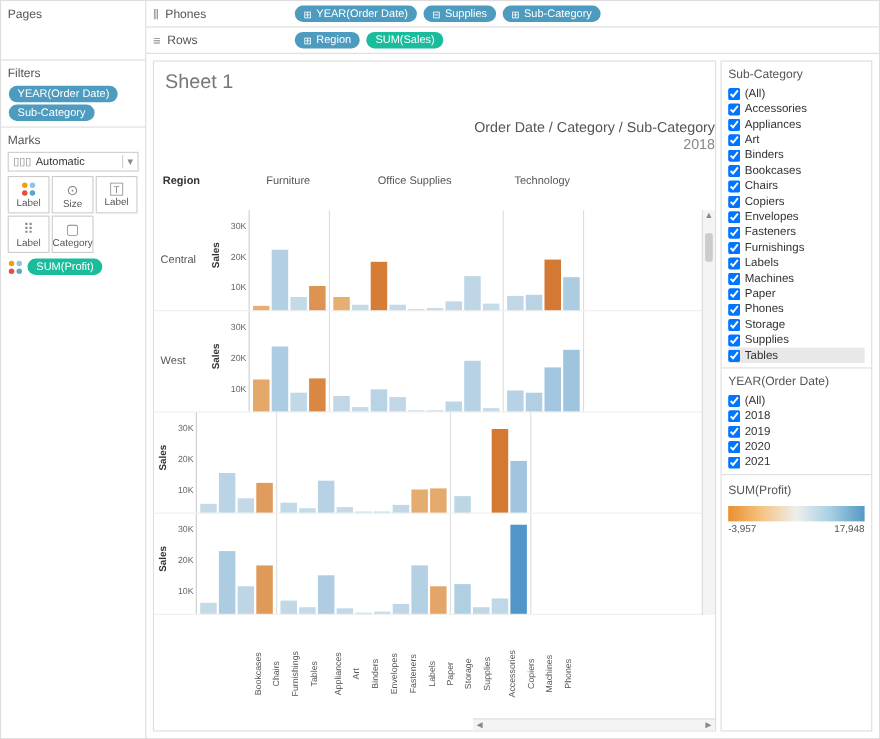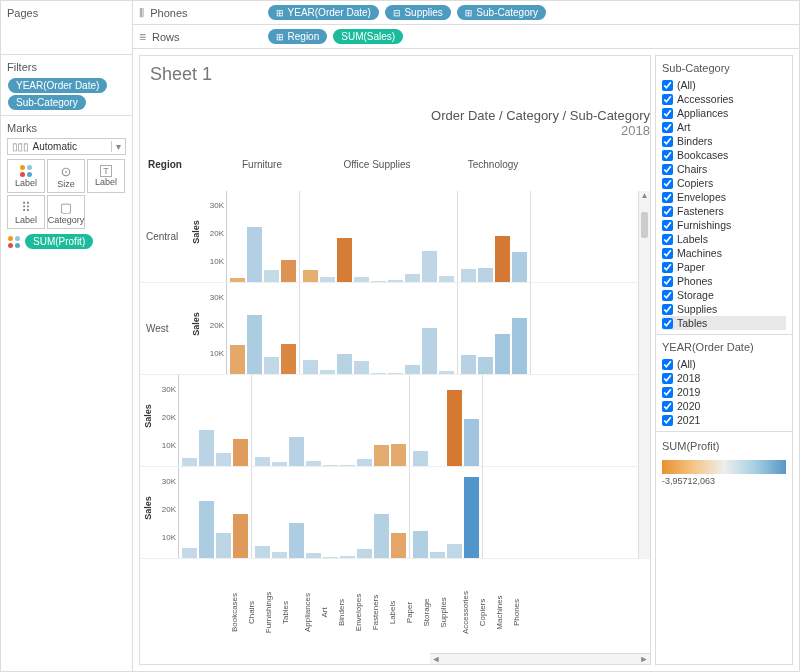--- a/index.html
+++ b/index.html
@@ -55,21 +55,21 @@
 .scrollbar-h { height: 14px; background: #f4f4f4; border-top: 1px solid #ddd; display: flex; align-items: center; margin-left: 290px; }
 .scroll-arrow { width: 12px; text-align: center; color: #888; font-size: 9px; }
 .right-panel { width: 138px; border: 1px solid #ddd; margin: 6px 6px 6px 2px; display: flex; flex-direction: column; font-size: 11px; }
 .rp-section { border-bottom: 1px solid #ddd; padding: 4px 6px; }
 .rp-title { color: #555; padding: 2px 0 4px 0; font-size: 11px; }
 .chk-row { display: flex; align-items: center; gap: 4px; padding: 1px 0; font-size: 10.5px; color: #333; }
 .chk-row input { width: 11px; height: 11px; }
 .chk-row.hl { background: #e8e8e8; }
 .legend-section { padding: 6px; }
 .gradient-bar { height: 14px; width: 100%; background: linear-gradient(to right, #e8902f, #f4c584, #eee, #a7cfe2, #5698c4); margin: 4px 0 2px 0; }
-.legend-vals { display: flex; font-size: 9px; color: #555; }
+.legend-vals { display: flex; justify-content: space-between; font-size: 9px; color: #555; }
 </style>
 </head>
 <body>
 
 <div class="container">
 
   <div class="left-panel">
     <div class="section" style="height:54px">
       <div class="section-title">Pages</div>
     </div>
@@ -493,19 +493,19 @@
                 <input type="checkbox" checked="" style="">
                 <span>2021</span>
               </label>
             </div>
         </div>
         <div class="legend-section">
           <div class="rp-title">SUM(Profit)</div>
           <div class="gradient-bar"></div>
           <div class="legend-vals">
             <span>-3,957</span>
-            <span>12,063</span>
+            <span>17,948</span>
           </div>
         </div>
       </div>
     </div>
   </div>
 </div>
 
 </body></html>

